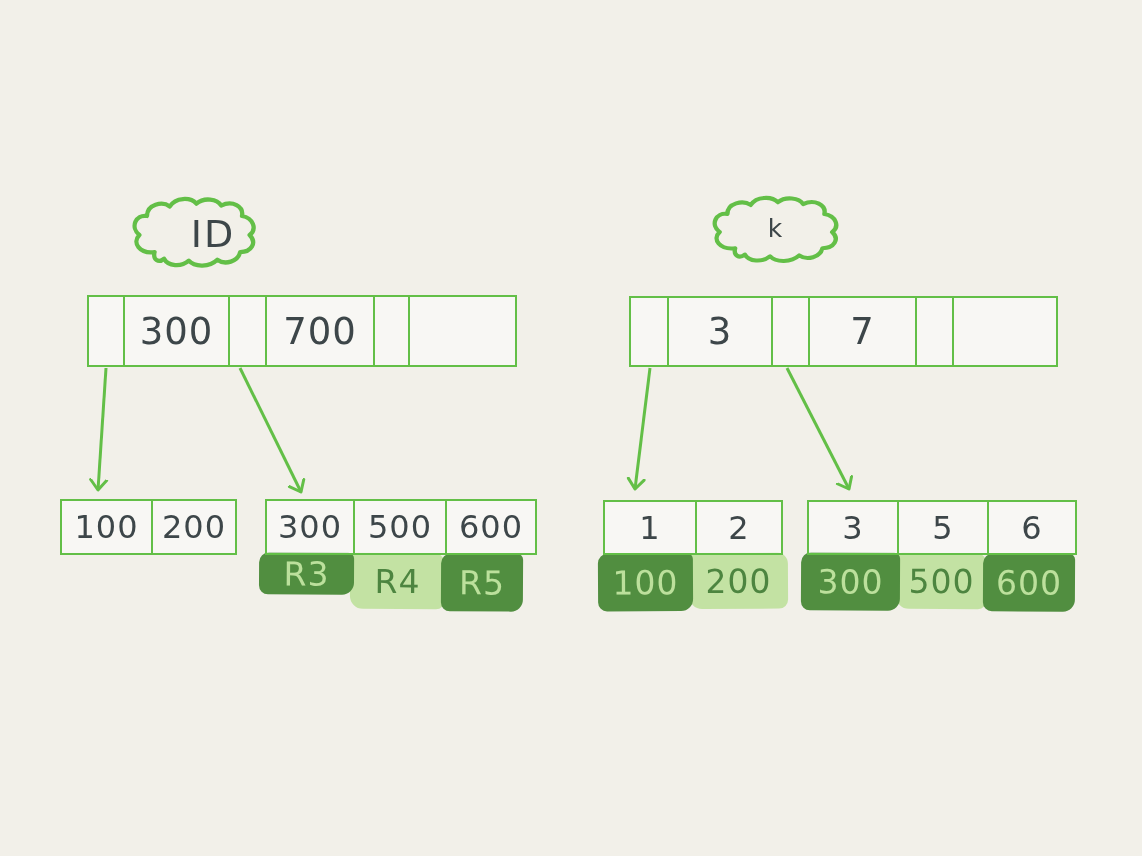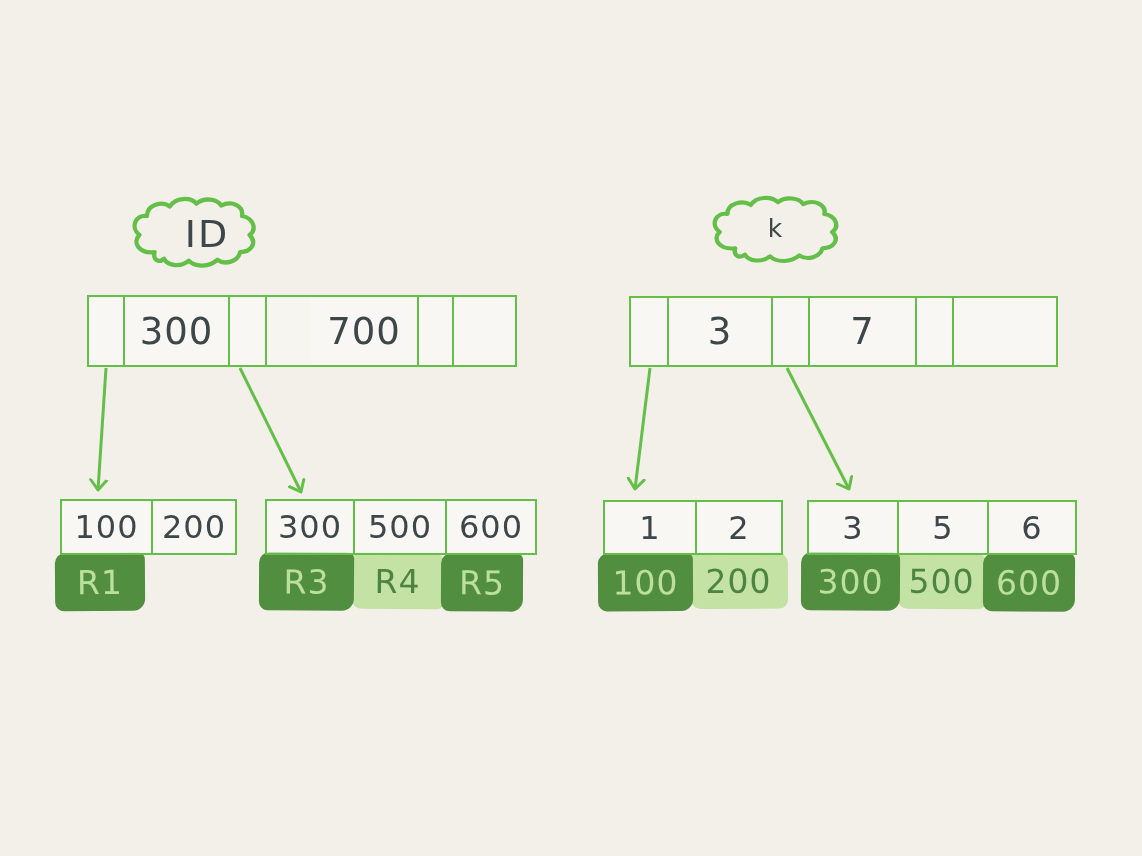--- a/index.html
+++ b/index.html
@@ -91,46 +91,45 @@
                C80,0 94,2 98,9 C110,3 122,10 120,20 C132,22 136,34 128,40 C136,48 130,58 118,58
                C116,68 102,72 94,66 C86,74 70,74 64,67 C56,74 42,73 38,65 C32,70 26,66 28,58 Z" fill="none" stroke="#63bf47" stroke-width="4.5" stroke-linejoin="round"></path>
     </g>
 
     <line x1="106" y1="368" x2="98" y2="490" stroke="#63bf47" stroke-width="3" marker-end="url(#ah)"></line>
     <line x1="240" y1="368" x2="301" y2="492" stroke="#63bf47" stroke-width="3" marker-end="url(#ah)"></line>
     <line x1="650" y1="368" x2="635" y2="489" stroke="#63bf47" stroke-width="3" marker-end="url(#ah)"></line>
     <line x1="787" y1="368" x2="849" y2="489" stroke="#63bf47" stroke-width="3" marker-end="url(#ah)"></line>
   </svg>
 
-  <div class="abs cloud-label big" style="left:162px;top:211px;width:90px;height:46px;">ID</div>
+  <div class="abs cloud-label big" style="left:168px;top:211px;width:90px;height:46px;">ID</div>
 
   <div class="abs node root" style="left:87px;top:295px;width:430px;height:72px;">
     <div class="cell" style="width:36px;"></div>
     <div class="cell" style="width:105px;">300</div>
     <div class="cell" style="width:37px;"></div>
-    <div class="cell" style="width:108px;margin-left:44px;">700</div>
+    <div class="cell" style="width:108px;">700</div>
     <div class="cell" style="width:35px;"></div>
     <div class="cell" style="flex:1;"></div>
   </div>
 
   <div class="abs node keys" style="left:60px;top:499px;width:177px;height:56px;">
     <div class="cell" style="width:91px;">100</div>
     <div class="cell" style="flex:1;">200</div>
   </div>
   <div class="abs vals" style="left:55px;top:553px;height:58px;transform:rotate(-0.4deg);">
-    <div class="vblock dark" style="width:90px;height:58px;">R1</div>
   </div>
 
   <div class="abs node keys" style="left:265px;top:499px;width:272px;height:56px;">
     <div class="cell" style="width:88px;">300</div>
     <div class="cell" style="width:92px;">500</div>
     <div class="cell" style="flex:1;">600</div>
   </div>
   <div class="abs vals" style="left:259px;top:553px;height:58px;transform:rotate(0.3deg);">
-    <div class="vblock dark" style="width:95px;height:58px;">R3</div>
+    <div class="vblock dark" style="width:95px;height:42px;">R3</div>
     <div class="vblock light" style="width:95px;height:56px;text-align:center;">R4</div>
     <div class="vblock dark" style="width:82px;height:58px;">R5</div>
   </div>
 
   <div class="abs cloud-label small" style="left:740px;top:211px;width:70px;height:34px;">k</div>
 
   <div class="abs node root" style="left:629px;top:296px;width:429px;height:71px;">
     <div class="cell" style="width:38px;"></div>
     <div class="cell" style="width:104px;">3</div>
     <div class="cell" style="width:37px;"></div>

